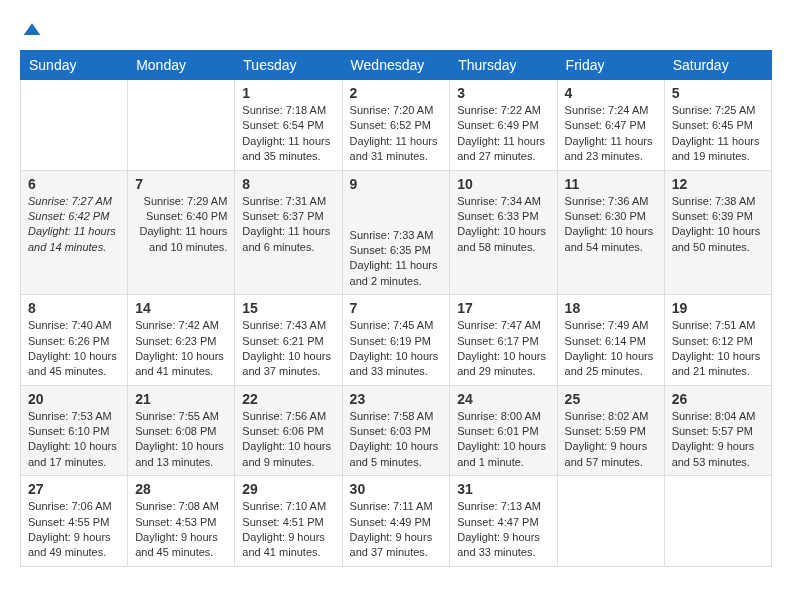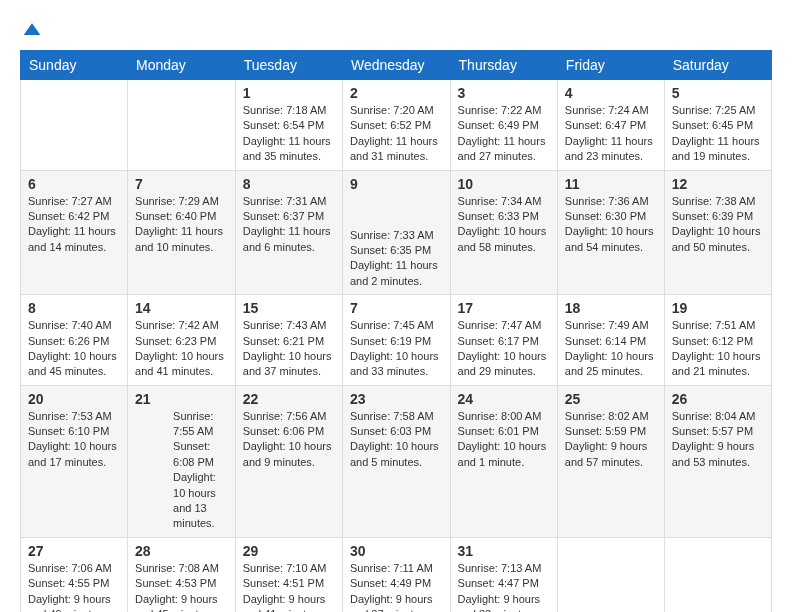--- a/index.html
+++ b/index.html
@@ -156,27 +156,27 @@
         <td>
           <span class="day-number">5</span>
           <div class="day-info" style="white-space: pre-line;">Sunrise: 7:25 AM
 Sunset: 6:45 PM
 Daylight: 11 hours and 19 minutes.</div>
         </td>
       </tr>
       <tr>
         <td>
           <span class="day-number">6</span>
-          <div class="day-info" style="white-space: pre-line;">Sunrise: 7:27 AM
+          <div class="day-info" style="white-space: pre-line; font-style: italic;">Sunrise: 7:27 AM
 Sunset: 6:42 PM
 Daylight: 11 hours and 14 minutes.</div>
         </td>
         <td>
           <span class="day-number">7</span>
-          <div class="day-info" style="white-space: pre-line;">Sunrise: 7:29 AM
+          <div class="day-info" style="white-space: pre-line; text-align: right;">Sunrise: 7:29 AM
 Sunset: 6:40 PM
 Daylight: 11 hours and 10 minutes.</div>
         </td>
         <td>
           <span class="day-number">8</span>
           <div class="day-info" style="white-space: pre-line;">Sunrise: 7:31 AM
 Sunset: 6:37 PM
 Daylight: 11 hours and 6 minutes.</div>
         </td>
         <td>
@@ -250,21 +250,21 @@
       </tr>
       <tr>
         <td>
           <span class="day-number">20</span>
           <div class="day-info" style="white-space: pre-line;">Sunrise: 7:53 AM
 Sunset: 6:10 PM
 Daylight: 10 hours and 17 minutes.</div>
         </td>
         <td>
           <span class="day-number">21</span>
-          <div class="day-info" style="white-space: pre-line; margin-left: 38px;">Sunrise: 7:55 AM
+          <div class="day-info" style="white-space: pre-line;">Sunrise: 7:55 AM
 Sunset: 6:08 PM
 Daylight: 10 hours and 13 minutes.</div>
         </td>
         <td>
           <span class="day-number">22</span>
           <div class="day-info" style="white-space: pre-line;">Sunrise: 7:56 AM
 Sunset: 6:06 PM
 Daylight: 10 hours and 9 minutes.</div>
         </td>
         <td>

